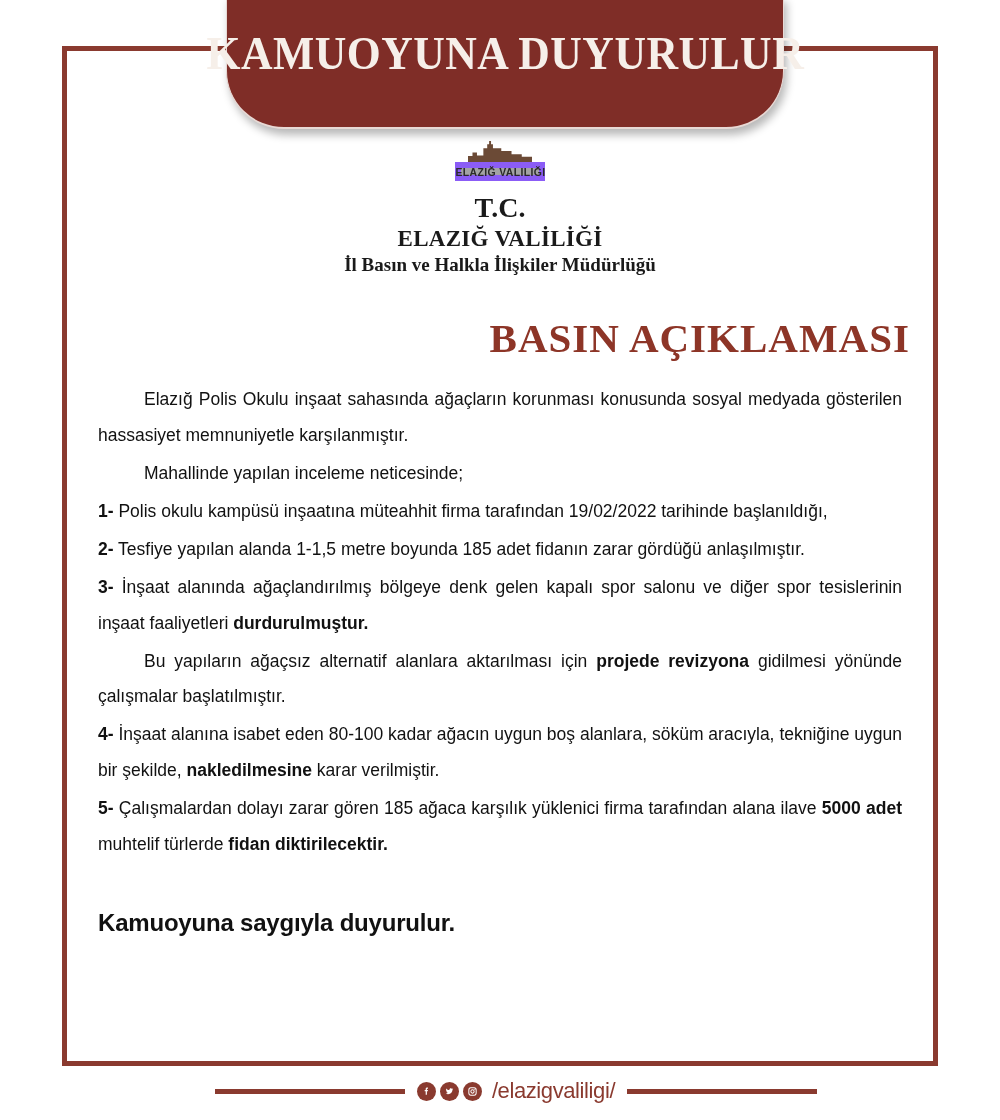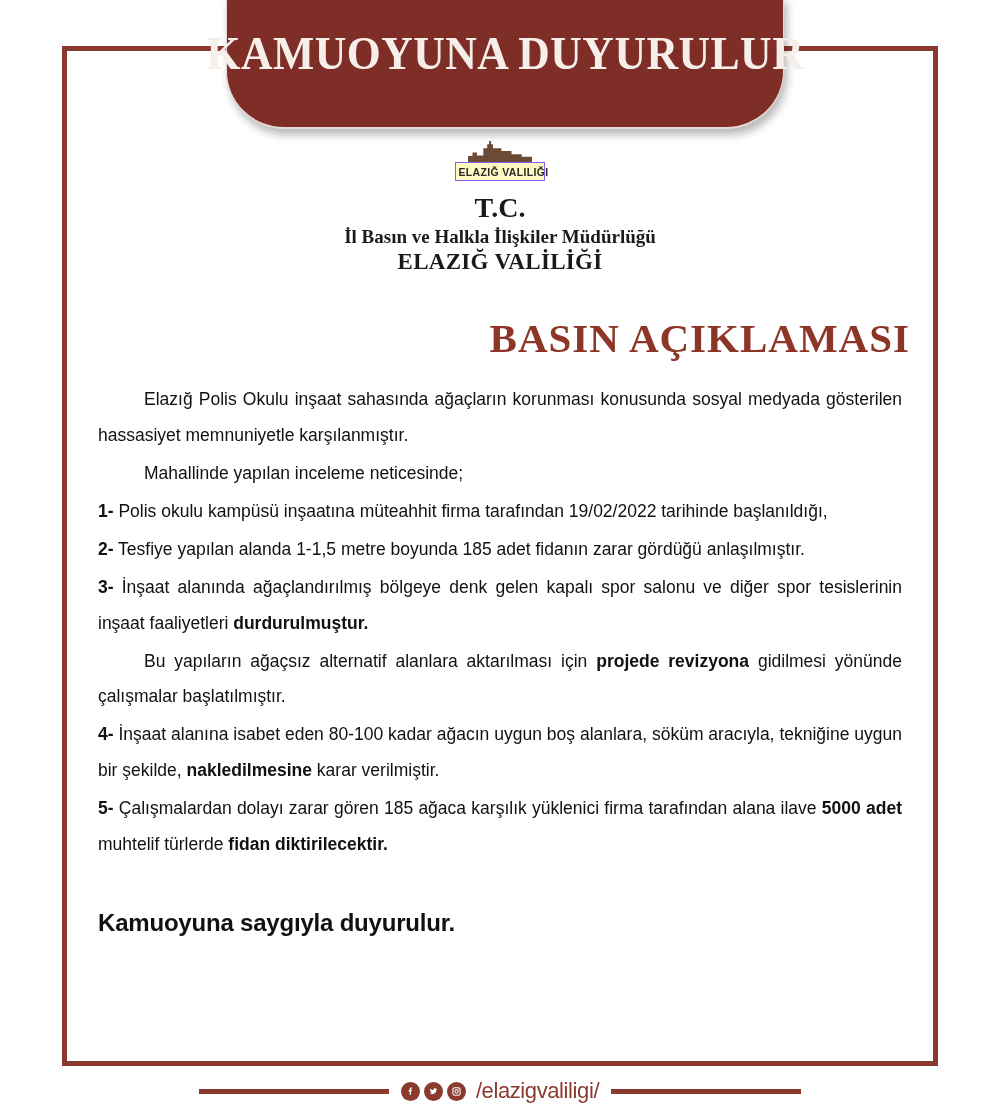--- a/index.html
+++ b/index.html
@@ -88,25 +88,25 @@
       24% 60%, 24% 30%, 30% 30%, 30% 14%, 33% 14%, 33% 0%,
       36% 0%, 36% 14%, 39% 14%, 39% 30%, 52% 30%, 52% 42%,
       68% 42%, 68% 55%, 84% 55%, 84% 66%, 100% 66%, 100% 100%
     );
   }
 
   #crest-box {
     position: absolute;
     left: 5px; top: 21px;
     width: 90px; height: 19px;
-    border: 1px solid #8b5cf6;
-    background: #fef9c3;
-    display: flex;
-    align-items: center;
-    justify-content: flex-start;
+    border: 6px solid #8b5cf6;
+    background: #a3a3a3;
+    display: flex;
+    align-items: center;
+    justify-content: center;
   }
 
   #crest-box-text {
     font-family: "Liberation Sans", sans-serif;
     font-size: 11px;
     font-weight: bold;
     color: #2a2a2a;
     letter-spacing: 0.4px;
     transform: scaleX(0.95);
     white-space: nowrap;
@@ -161,21 +161,21 @@
     font-family: "Liberation Sans", sans-serif;
     font-size: 24px;
     font-weight: bold;
     color: #111111;
     letter-spacing: -0.2px;
   }
 
   
   #footer {
     position: absolute;
-    left: 0;
+    left: 16px;
     bottom: -38px;
     width: 876px;
     display: flex;
     align-items: center;
     justify-content: center;
     gap: 12px;
   }
 
   .rule {
     height: 5px;
@@ -222,22 +222,22 @@
   <div id="content">
 
     <div id="crest-block">
       <div id="crest">
         <div id="crest-building"></div>
         <div id="crest-box">
           <span id="crest-box-text">ELAZIĞ VALILIĞI</span>
         </div>
       </div>
       <div class="org-line" id="org-tc">T.C.</div>
+      <div class="org-line" id="org-name">ELAZIĞ VALİLİĞİ</div>
       <div class="org-line" id="org-dept">İl Basın ve Halkla İlişkiler Müdürlüğü</div>
-      <div class="org-line" id="org-name">ELAZIĞ VALİLİĞİ</div>
     </div>
 
     <div id="doc-title">BASIN AÇIKLAMASI</div>
 
     <div id="body-copy">
 
       <p class="para indent">Elazığ Polis Okulu inşaat sahasında ağaçların korunması konusunda sosyal medyada gösterilen hassasiyet memnuniyetle karşılanmıştır.</p>
 
       <p class="para indent last-left">Mahallinde yapılan inceleme neticesinde;</p>
 

